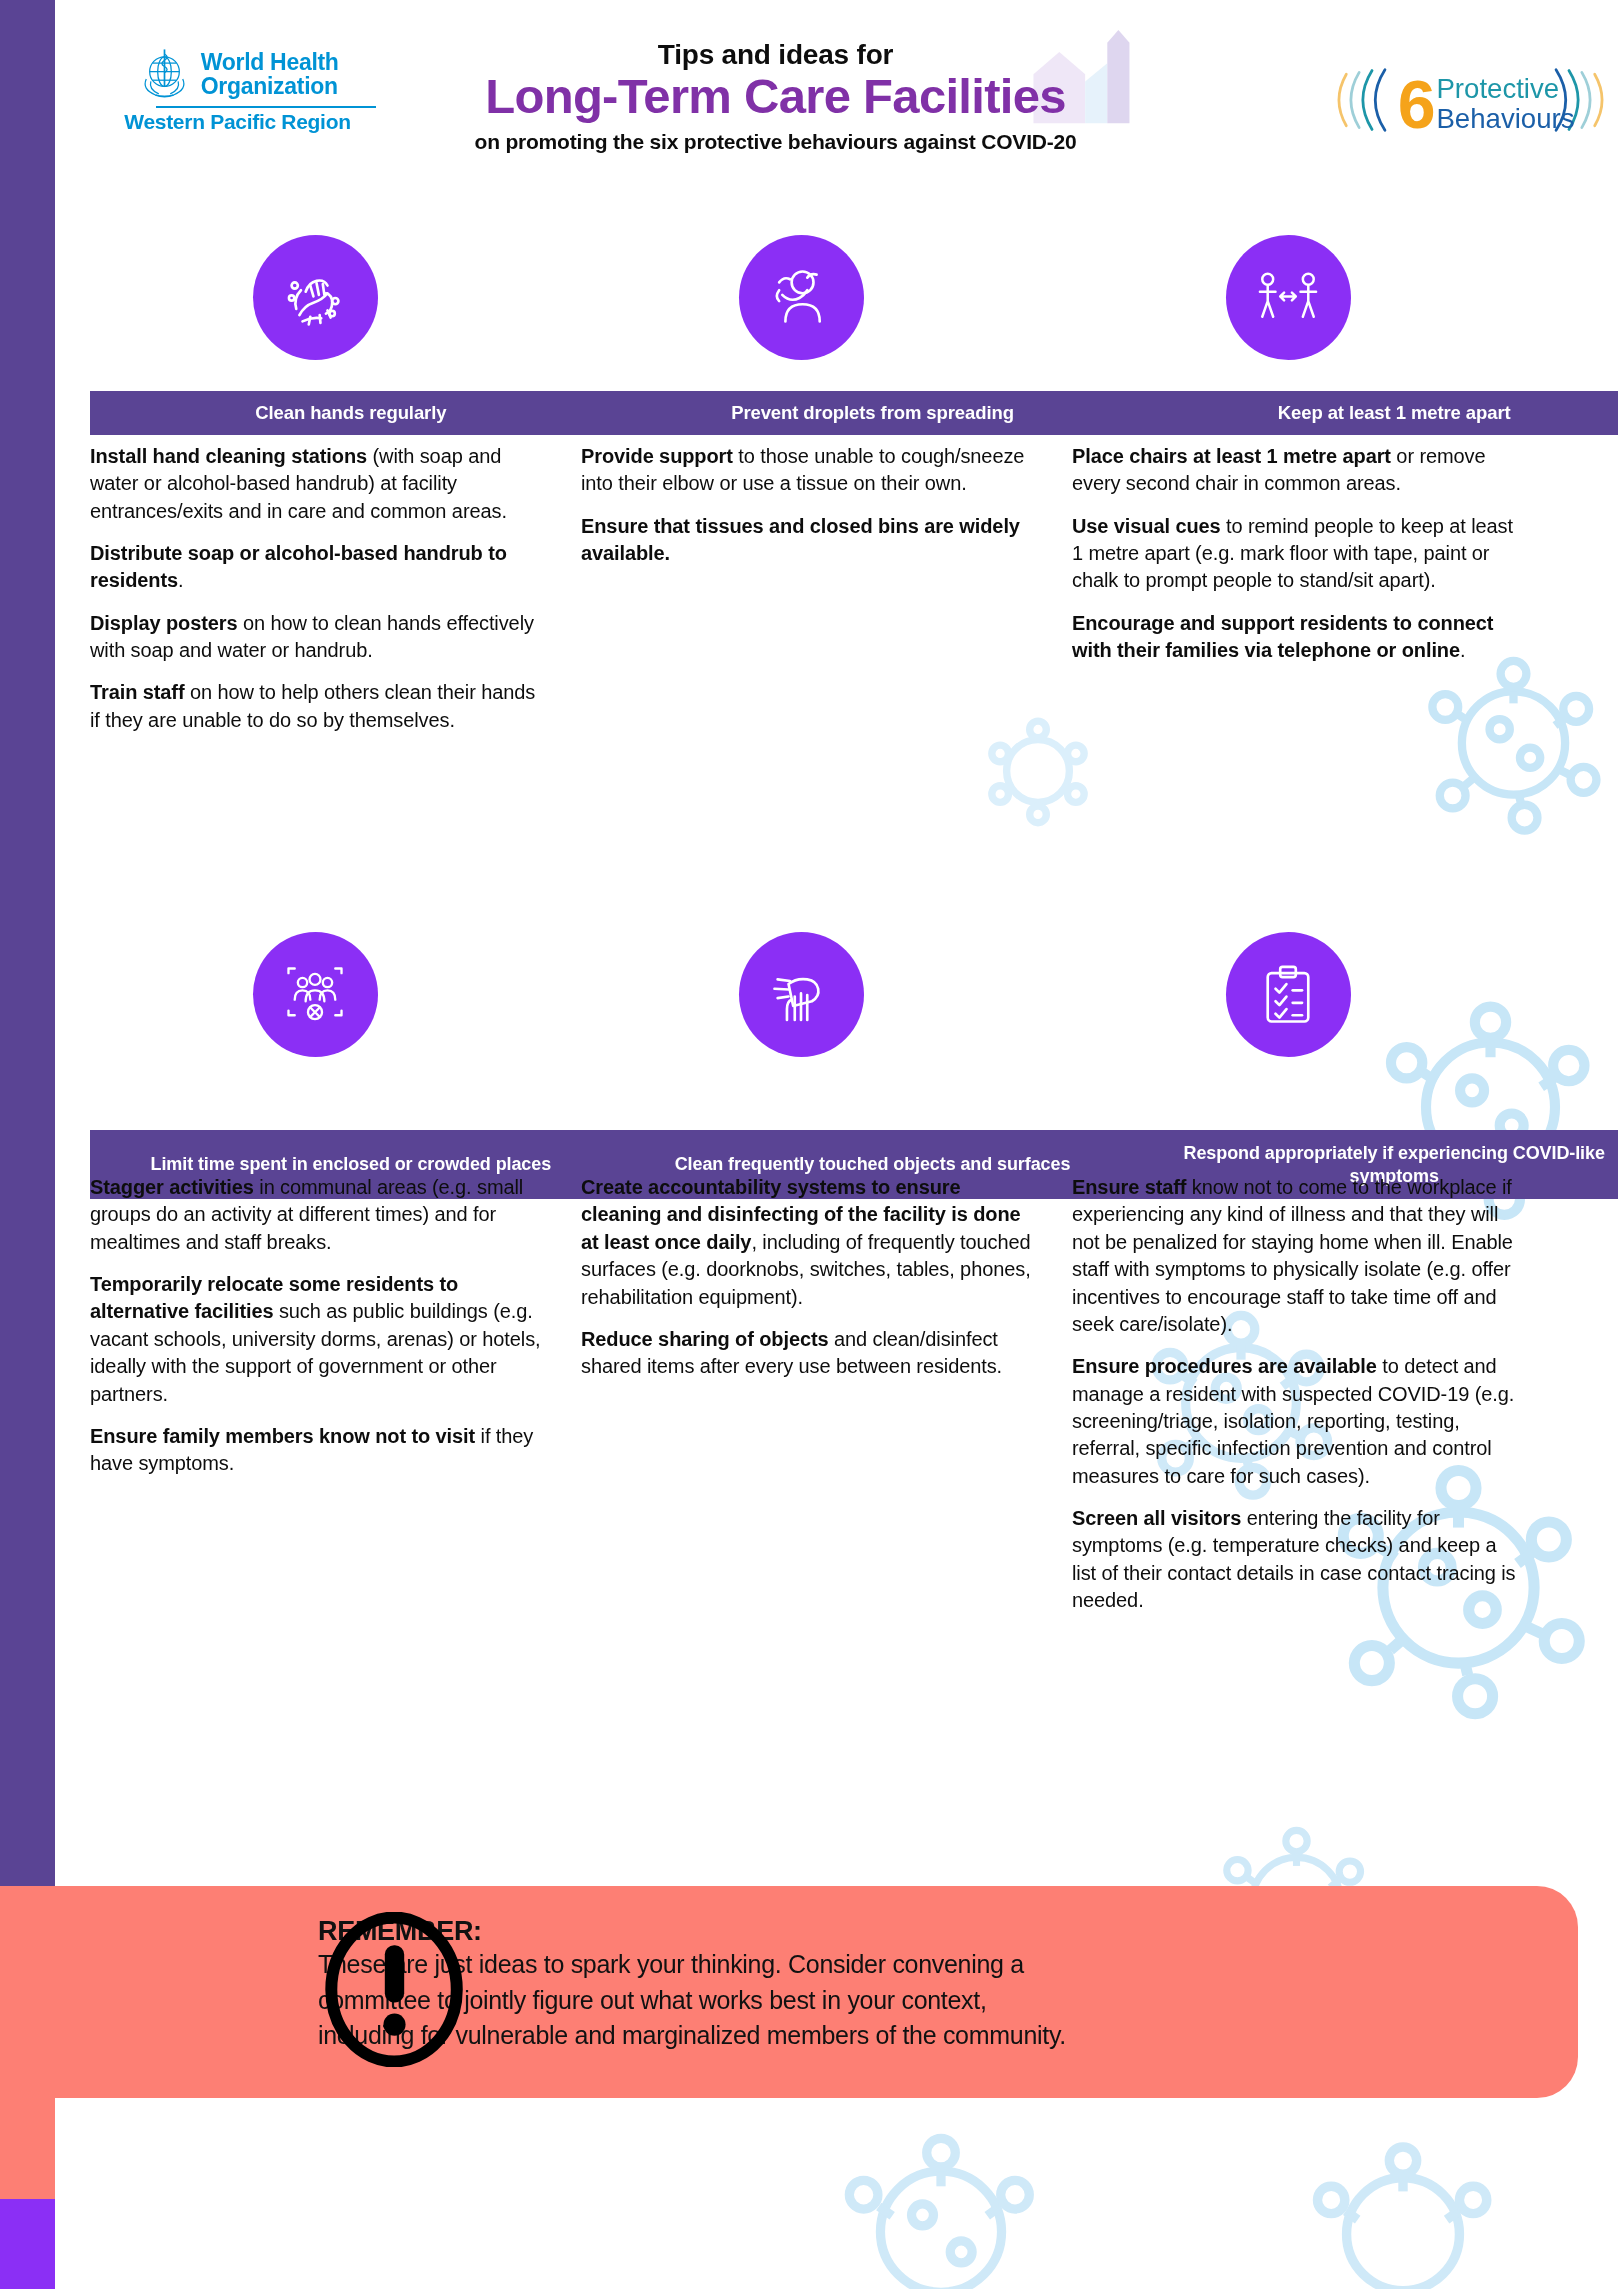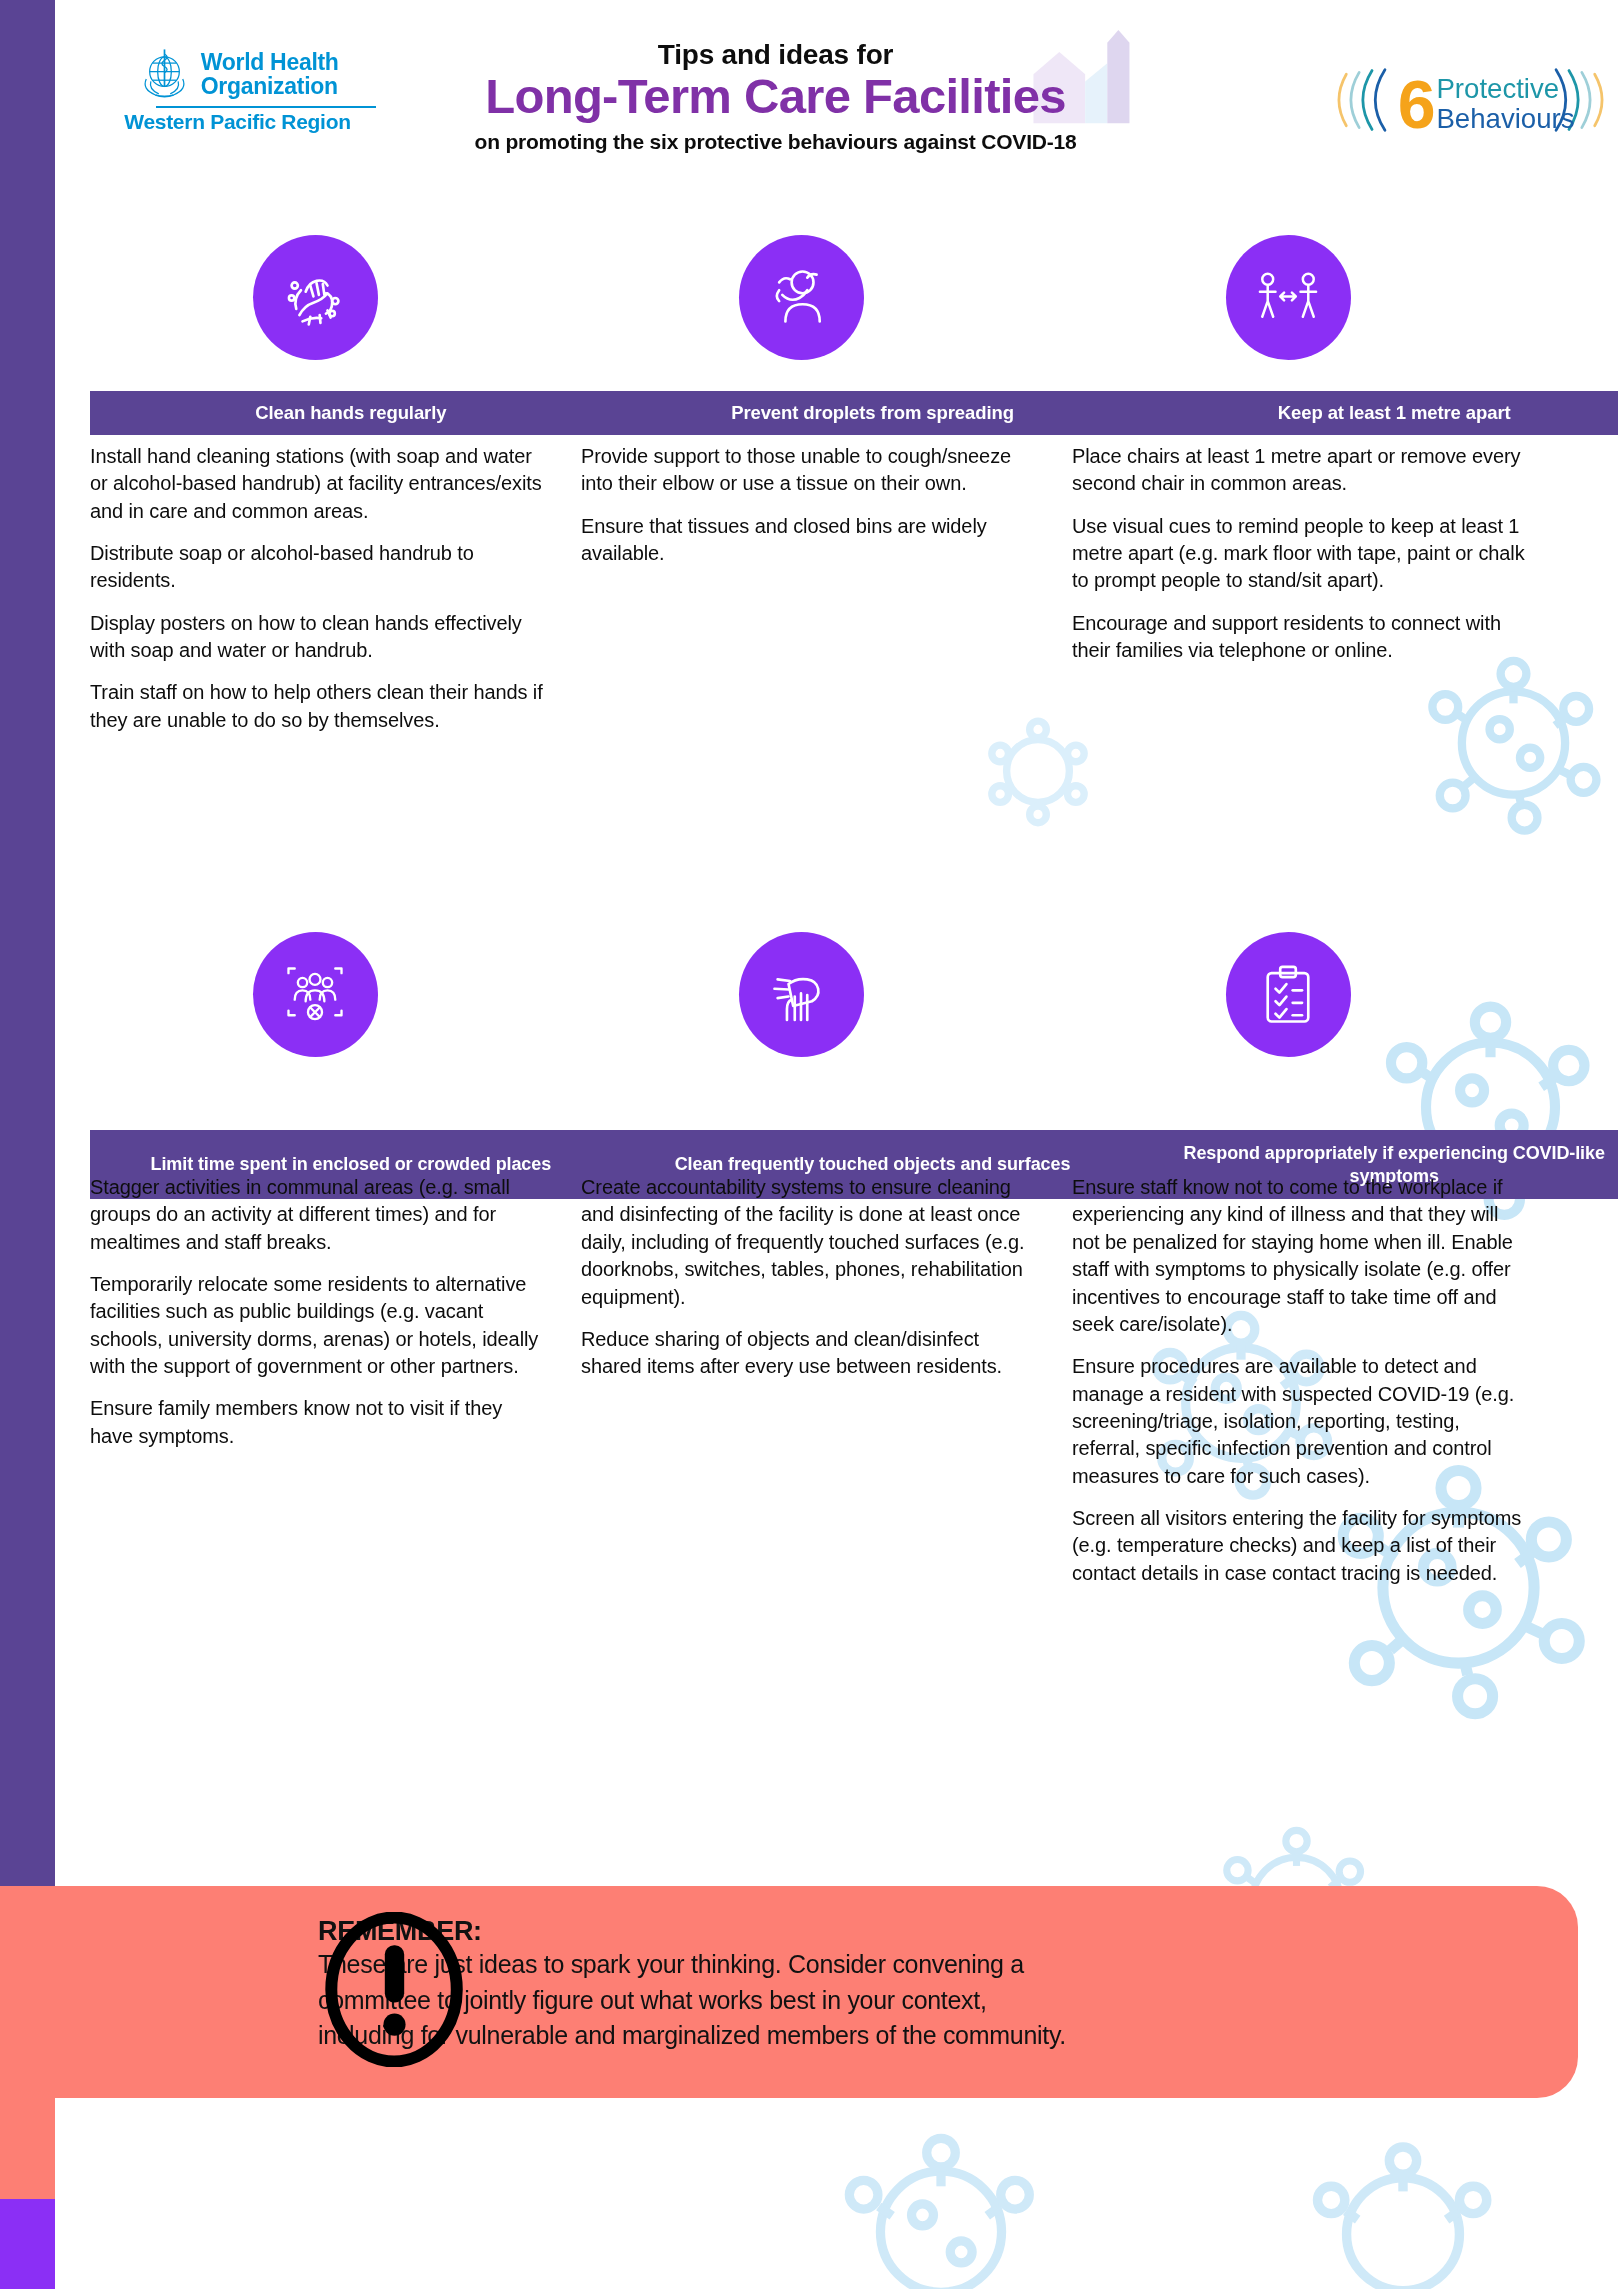--- a/index.html
+++ b/index.html
@@ -58,21 +58,21 @@
                line-height:1.25; padding:0 5.5px; letter-spacing:-0.1px; }
   .band.b2 .band-cell { font-size:18px; }
 
   
   .cols { position:absolute; left:90px; width:1473px; display:flex; }
   .cols.row1 { top:443px; }
   .cols.row2 { top:1174px; }
   .col { width:491px; padding-right:37px; }
   .col p { font-size:20px; line-height:1.37; color:#0d0d0d; margin-bottom:14.8px;
            letter-spacing:-0.1px; position:relative; z-index:2; }
-  .col p b { font-weight:normal; }
+  .col p b { font-weight:bold; }
 
   
   .remember { position:absolute; left:0; top:1886px; width:1578px; height:212px;
               background:#fd7f74; border-top-right-radius:41px;
               border-bottom-right-radius:41px; }
   .remember-inner { position:absolute; left:318px; top:29.5px; right:37px; }
   .rem-title { font-size:27px; font-weight:bold; color:#111; letter-spacing:-0.3px; }
   .rem-body  { font-size:25px; color:#111; line-height:1.35; letter-spacing:-0.3px; margin-top:1.8px;}
   .excl { position:absolute; left:323px; top:1912px; }
 </style>
@@ -251,21 +251,21 @@
 
     <svg style="position:absolute; left:960px; top:26px;" width="120" height="102" viewBox="0 0 130 110">
       <path d="M20 105 L20 52 L48 28 L76 52 L76 105 Z" fill="#efe7f7"></path>
       <path d="M76 105 L76 60 L100 40 L100 105 Z" fill="#e6f2fb"></path>
       <path d="M100 105 L100 18 L112 4 L124 18 L124 105 Z" fill="#ded6ef"></path>
     </svg>
 
     <div class="title-block">
       <div class="t-tips">Tips and ideas for</div>
       <div class="t-main">Long-Term Care Facilities</div>
-      <div class="t-sub">on promoting the six protective behaviours against COVID-18</div>
+      <div class="t-sub">on promoting the six protective behaviours against COVID-20</div>
     </div>
 
     <svg class="pb-logo" viewBox="0 0 330 100">
       <g fill="none" stroke-width="3" stroke-linecap="round">
         <path d="M30 22 Q14 50 30 78" stroke="#f5c46b"></path>
         <path d="M44 20 Q26 50 44 80" stroke="#9ecfd8"></path>
         <path d="M58 18 Q38 50 58 82" stroke="#1d96a8"></path>
         <path d="M72 17 Q51 50 72 83" stroke="#1b5fa8"></path>
         <path d="M300 22 Q316 50 300 78" stroke="#f5c46b"></path>
         <path d="M286 20 Q304 50 286 80" stroke="#9ecfd8"></path>

